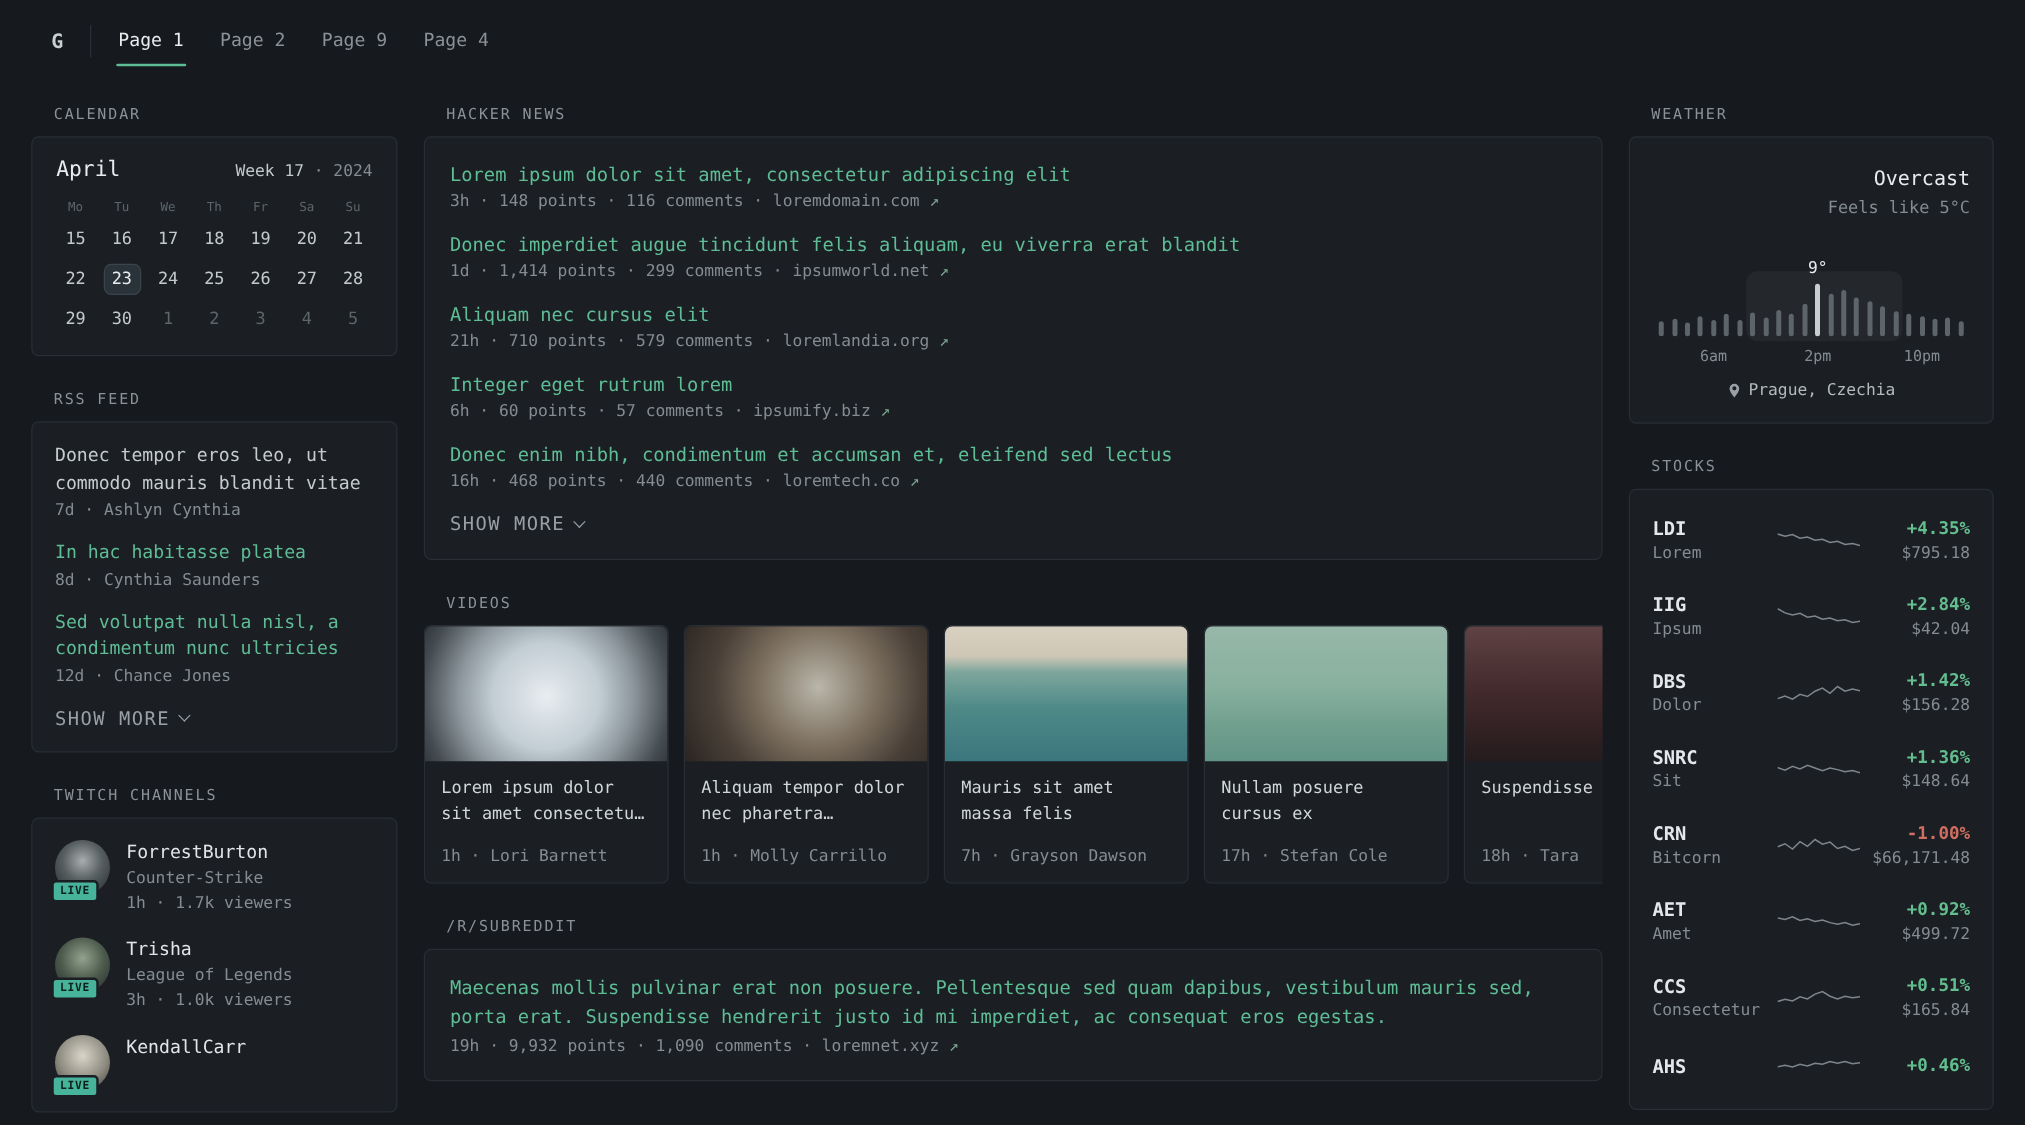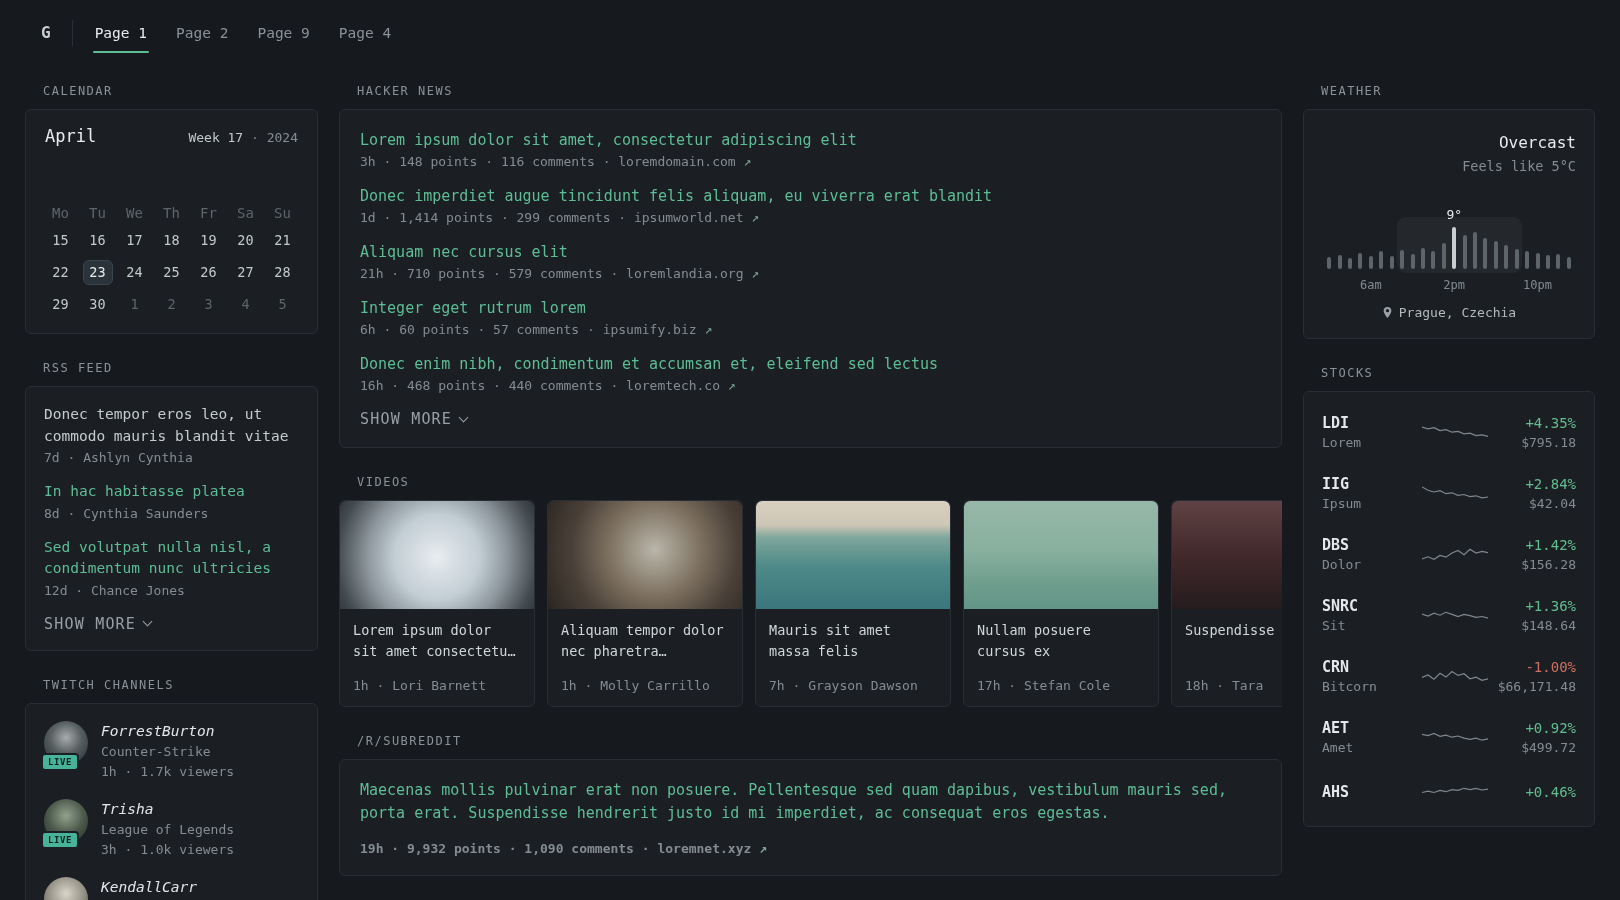--- a/index.html
+++ b/index.html
@@ -30,21 +30,21 @@
   .meta{font-size:13px;color:var(--muted);}
   .ext{color:#7fa793;}
 
   
   .cal-card{padding:16px;}
   .cal-head{display:flex;justify-content:space-between;align-items:baseline;margin-bottom:13px;padding:0 3px;}
   .cal-month{font-size:17px;color:var(--bright);}
   .cal-week{font-size:13px;color:#c3c9cc;}
   .cal-week .dim{color:var(--muted);}
   .cal-grid{display:grid;grid-template-columns:repeat(7,1fr);row-gap:6px;text-align:center;}
-  .dow-cell{font-size:14px;color:var(--faint);padding:2px 0 6px;margin-top:44px;}
+  .dow-cell{font-size:10px;color:var(--faint);padding:2px 0 6px;}
   .day-cell{display:flex;align-items:center;justify-content:center;height:26px;font-size:13.5px;color:#c3c9cc;}
   .day-cell .day-num{display:inline-flex;align-items:center;justify-content:center;min-width:30px;height:25px;border-radius:6px;}
   .day-cell.muted{color:var(--faint);}
   .day-cell.today .day-num{background:#2b333a;border:1px solid #3a444c;color:var(--bright);}
 
   
   .feed-item{margin-bottom:16px;}
   .feed-item:last-child{margin-bottom:0;}
   .feed-title{font-size:14.5px;line-height:21.5px;color:var(--accent);cursor:pointer;}
   .feed-title.read{color:#c6cbce;}
@@ -55,34 +55,34 @@
   .hn-card{padding:19px 20px;}
   .hn-title{font-size:15px;line-height:22px;color:var(--accent);cursor:pointer;}
 
   
   .channel{display:flex;gap:13px;margin-bottom:17px;cursor:pointer;}
   .channel:last-child{margin-bottom:0;}
   .avatar-wrap{position:relative;width:44px;height:44px;flex-shrink:0;}
   .avatar{width:44px;height:44px;border-radius:50%;}
   .live-badge{position:absolute;left:-3px;bottom:-6px;background:var(--live);color:#0d211c;font-size:9px;
     font-weight:bold;letter-spacing:.6px;padding:2px 5px;border-radius:4px;border:2px solid var(--card);}
-  .ch-name{font-size:14.5px;color:#e2e6e8;line-height:21px;font-style:italic;}
+  .ch-name{font-size:14.5px;color:#e2e6e8;line-height:21px;}
   .ch-info .meta{line-height:20px;}
 
   
   .video-row{display:flex;gap:12px;overflow:hidden;}
   .video-card{width:196px;flex-shrink:0;overflow:hidden;cursor:pointer;}
   .thumb{height:108px;border-radius:6px 6px 0 0;}
   .v-body{padding:11px 13px 13px;}
   .v-title{font-size:13.5px;line-height:21px;color:#d2d7d9;height:42px;overflow:hidden;}
   .v-body .meta{margin-top:16px;white-space:nowrap;overflow:hidden;}
 
   
   .sub-title{font-size:15px;line-height:23px;color:var(--accent);cursor:pointer;}
-  .sub-meta{margin-top:16px;font-weight:bold;}
+  .sub-meta{margin-top:5px;}
 
   
   .weather-card{padding:18px;text-align:right;}
   .w-cond{font-size:16px;color:var(--bright);margin-top:5px;}
   .w-feels{margin-top:6px;font-size:13.5px;}
   .weather-chart{position:relative;height:98px;margin:20px 2px 0;}
   .daylight{position:absolute;bottom:19px;height:56px;background:rgba(255,255,255,.045);border-radius:9px;}
   .wbar{position:absolute;bottom:23px;width:4px;border-radius:2px;background:var(--bar);transform:translateX(-50%);}
   .wbar.hl{background:var(--bar-hl);}
   .wtemp{position:absolute;transform:translateX(-50%);font-size:13px;color:var(--bright);}
@@ -91,21 +91,21 @@
 
   
   .stocks-card{padding:10px 18px;}
   .stock-row{display:flex;align-items:center;padding:11px 0;cursor:pointer;}
   .s-left{width:92px;}
   .s-sym{font-size:15px;font-weight:bold;color:#e4e8ea;line-height:20px;}
   .s-left .meta{line-height:19px;}
   .spark{width:66px;height:26px;margin:0 8px;flex-shrink:0;}
   .spark polyline{fill:none;stroke:#98a0a5;stroke-width:1.2;opacity:.8;}
   .s-right{flex:1;text-align:right;}
-  .s-change{font-size:14px;color:var(--positive);line-height:20px;}
+  .s-change{font-size:14px;color:var(--positive);line-height:20px;font-weight:bold;}
   .s-change.down{color:var(--negative);}
   .s-right .meta{line-height:19px;}
 </style>
 </head>
 <body>
 
 <header class="nav">
   <div class="logo">G</div>
   <nav class="tabs">
 
@@ -553,20 +553,33 @@
             </div>
             <svg class="spark" viewBox="0 0 66 26" preserveAspectRatio="none">
               <polyline points="0.0,9.3 6.0,10.6 12.0,8.5 18.0,11.4 24.0,10.1 30.0,12.2 36.0,11.0 42.0,13.1 48.0,14.3 54.0,13.1 60.0,15.2 66.0,13.9"></polyline>
             </svg>
             <div class="s-right">
               <div class="s-change">+0.92%</div>
               <div class="meta">$499.72</div>
             </div>
           </div>
 
+          <div class="stock-row">
+            <div class="s-left">
+              <div class="s-sym">CCS</div>
+              <div class="meta">Consectetur</div>
+            </div>
+            <svg class="spark" viewBox="0 0 66 26" preserveAspectRatio="none">
+              <polyline points="0.0,15.2 6.0,13.5 12.0,14.8 18.0,11.4 24.0,13.1 30.0,9.3 36.0,7.2 42.0,11.0 48.0,13.1 54.0,11.0 60.0,12.2 66.0,11.4"></polyline>
+            </svg>
+            <div class="s-right">
+              <div class="s-change">+0.51%</div>
+              <div class="meta">$165.84</div>
+            </div>
+          </div>
 
           <div class="stock-row">
             <div class="s-left">
               <div class="s-sym">AHS</div>
               <div class="meta"></div>
             </div>
             <svg class="spark" viewBox="0 0 66 26" preserveAspectRatio="none">
               <polyline points="0.0,13.5 6.0,12.2 12.0,13.5 18.0,11.4 24.0,12.7 30.0,10.6 36.0,11.4 42.0,9.3 48.0,10.6 54.0,9.3 60.0,11.0 66.0,10.1"></polyline>
             </svg>
             <div class="s-right">

